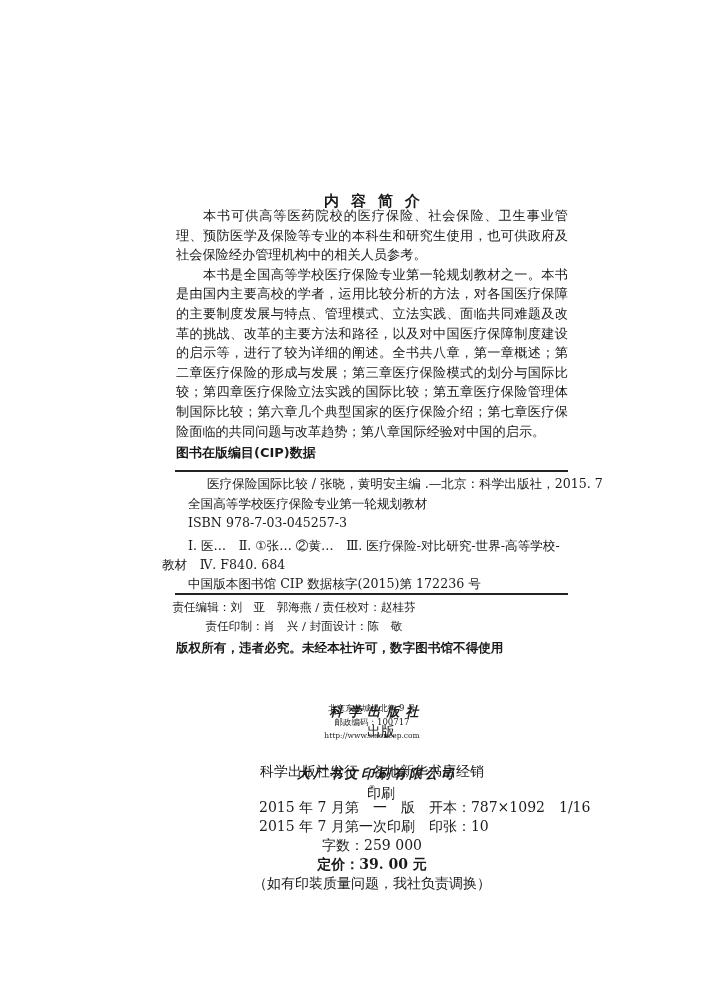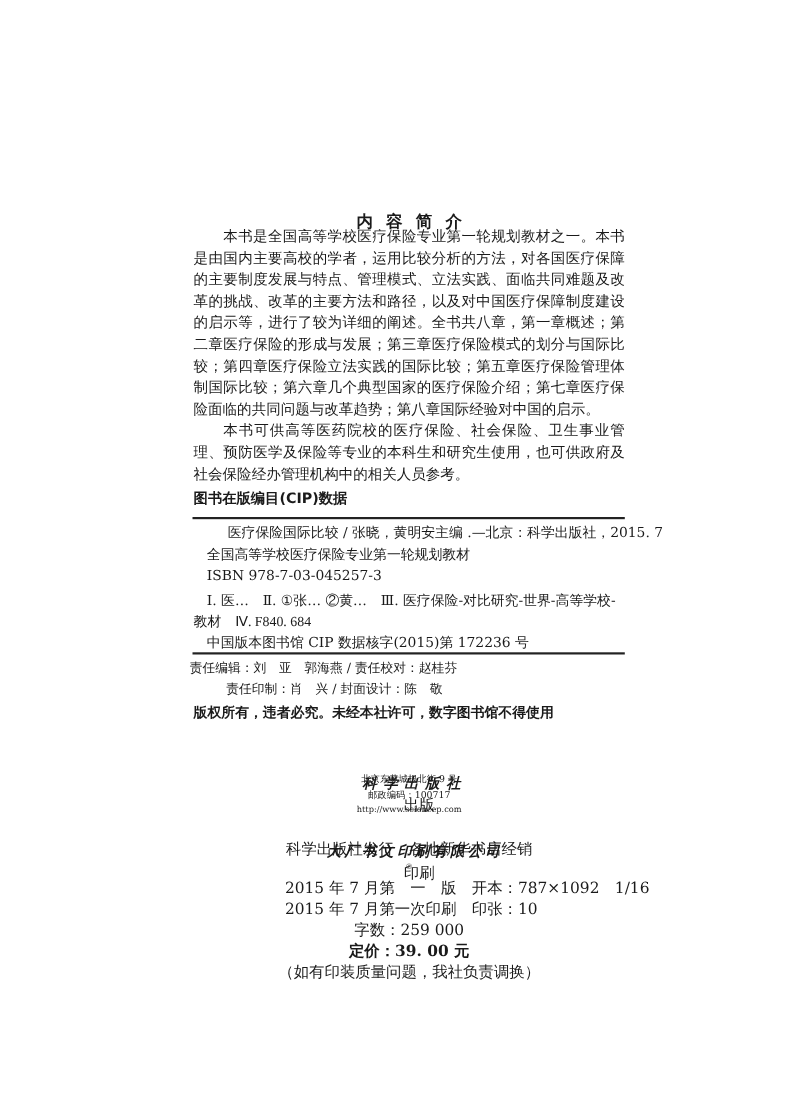--- a/index.html
+++ b/index.html
@@ -17,40 +17,40 @@
       left: 164px; width: 392px; top: 206px;
       font-size: 13.2px; line-height: 19.6px; text-align: justify; text-align-last: left;
     }
     .body-text p { margin: 0; }
     .body-text p.indent { text-indent: 27px; }
     .cip-head {
       left: 164px; top: 444px; font-family: "DejaVu Sans", sans-serif; font-weight: bold; font-size: 13px;
     }
     .rule { height: 1.6px; background: #222; left: 163px; width: 393px; }
     .cip-line { left: 176px; font-size: 12.6px; white-space: nowrap; }
-    .cip-line.flush { left: 164px; font-family: Liberation Serif, serif; }
+    .cip-line.flush { left: 150px; }
     .credits { left: 0; width: 584px; text-align: center; font-size: 11.6px; white-space: pre; }
     .copyright {
       left: 164px; top: 640px; font-family: "DejaVu Sans", sans-serif; font-weight: bold; font-size: 12.6px;
     }
     .center { left: 0; width: 720px; text-align: center; white-space: pre; }
     .pub-name { font-weight: bold; font-style: italic; font-size: 13px; letter-spacing: 6px; }
     .small { font-size: 8.5px; }
     .mid { font-size: 14px; }
     .bold { font-weight: bold; }
     .mark { font-size: 7px; color: #555; }
   </style>
 </head>
 <body>
 
 <div class="abs title">内容简介</div>
 
 <div class="abs body-text">
+  <p class="indent">本书可供高等医药院校的医疗保险、社会保险、卫生事业管理、预防医学及保险等专业的本科生和研究生使用，也可供政府及社会保险经办管理机构中的相关人员参考。</p>
   <p class="indent">本书是全国高等学校医疗保险专业第一轮规划教材之一。本书是由国内主要高校的学者，运用比较分析的方法，对各国医疗保障的主要制度发展与特点、管理模式、立法实践、面临共同难题及改革的挑战、改革的主要方法和路径，以及对中国医疗保障制度建设的启示等，进行了较为详细的阐述。全书共八章，第一章概述；第二章医疗保险的形成与发展；第三章医疗保险模式的划分与国际比较；第四章医疗保险立法实践的国际比较；第五章医疗保险管理体制国际比较；第六章几个典型国家的医疗保险介绍；第七章医疗保险面临的共同问题与改革趋势；第八章国际经验对中国的启示。</p>
-  <p class="indent">本书可供高等医药院校的医疗保险、社会保险、卫生事业管理、预防医学及保险等专业的本科生和研究生使用，也可供政府及社会保险经办管理机构中的相关人员参考。</p>
 </div>
 
 <div class="abs cip-head">图书在版编目(CIP)数据</div>
 <div class="abs rule" style="top:470px;"></div>
 
 <div class="abs cip-line" style="top:476px;padding-left:19px;">医疗保险国际比较 / 张晓，黄明安主编 .—北京：科学出版社，2015. 7</div>
 <div class="abs cip-line" style="top:496px;">全国高等学校医疗保险专业第一轮规划教材</div>
 <div class="abs cip-line" style="top:515px;">ISBN 978-7-03-045257-3</div>
 <div class="abs cip-line" style="top:538px;">Ⅰ. 医…　Ⅱ. ①张… ②黄…　Ⅲ. 医疗保险-对比研究-世界-高等学校-</div>
 <div class="abs cip-line flush" style="top:557px;">教材　Ⅳ. F840. 684</div>

